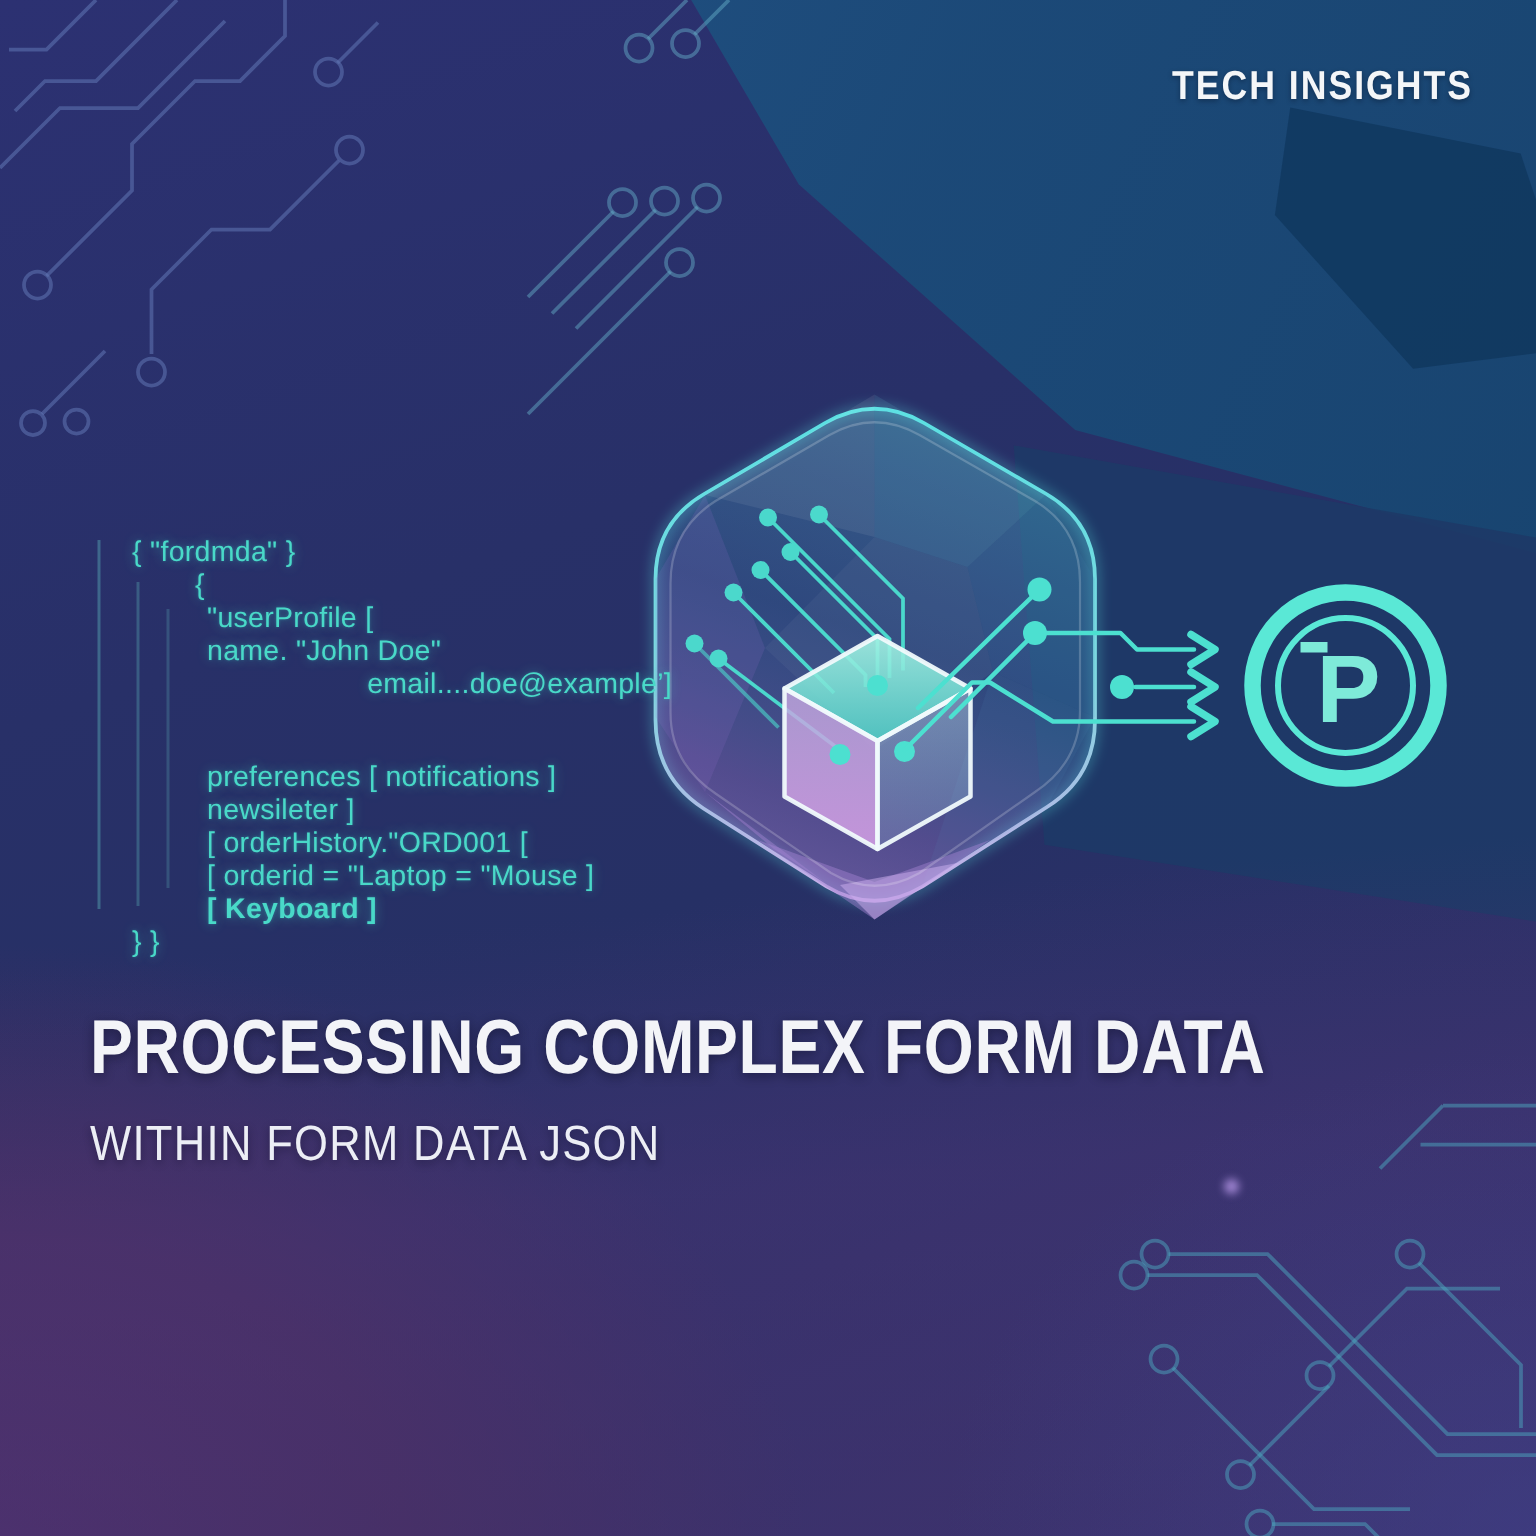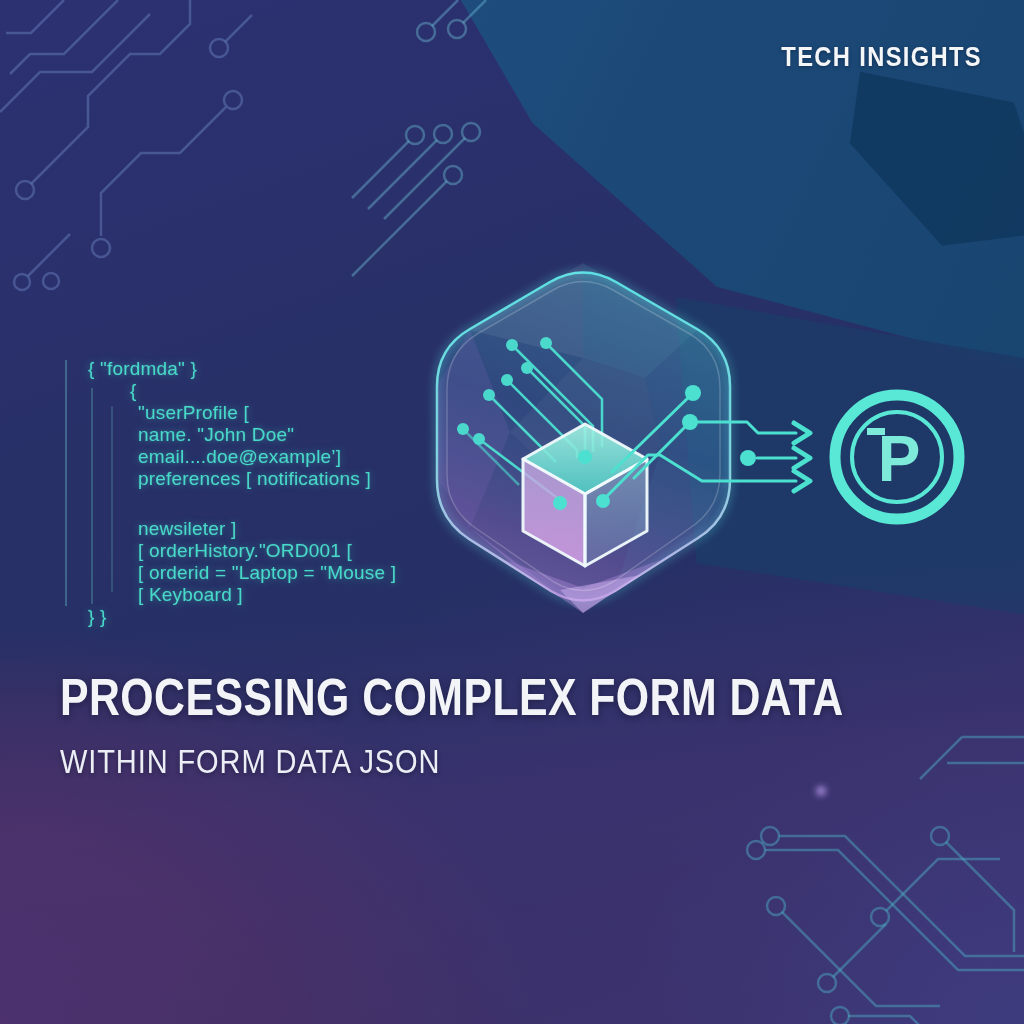--- a/index.html
+++ b/index.html
@@ -229,26 +229,26 @@
 
   <div class="code-block">
     <div class="guide g1"></div>
     <div class="guide g2"></div>
     <div class="guide g3"></div>
 
   <div class="code-line" style="padding-left: 0px;">{ "fordmda" }</div>
       <div class="code-line" style="padding-left: 42px;">{</div>
       <div class="code-line" style="padding-left: 50px;">"userProfile [</div>
       <div class="code-line" style="padding-left: 50px;">name. "John Doe"</div>
-      <div class="code-line" style="padding-left: 50px;">email....doe@example’]</div>
-      <div class="code-line" style="padding-left: 50px;">preferences [ notifications ]</div>
-      <div class="code-line" style="padding-left: 50px; margin-top: 28px;">newsileter ]</div>
+      <div class="code-line" style="padding-left: 50px; text-align: right;">email....doe@example’]</div>
+      <div class="code-line" style="padding-left: 50px; margin-top: 40px;">preferences [ notifications ]</div>
+      <div class="code-line" style="padding-left: 50px;">newsileter ]</div>
       <div class="code-line" style="padding-left: 50px;">[ orderHistory."ORD001 [</div>
       <div class="code-line" style="padding-left: 50px;">[ orderid = "Laptop = "Mouse ]</div>
-      <div class="code-line" style="padding-left: 50px;">[ Keyboard ]</div>
+      <div class="code-line" style="padding-left: 50px; font-weight: bold;">[ Keyboard ]</div>
       <div class="code-line" style="padding-left: 0px;">} }</div>
     </div>
 
   <div class="headline">
     <h1>PROCESSING COMPLEX FORM DATA</h1>
     <h2>WITHIN FORM DATA JSON</h2>
   </div>
 
 </div>
 

